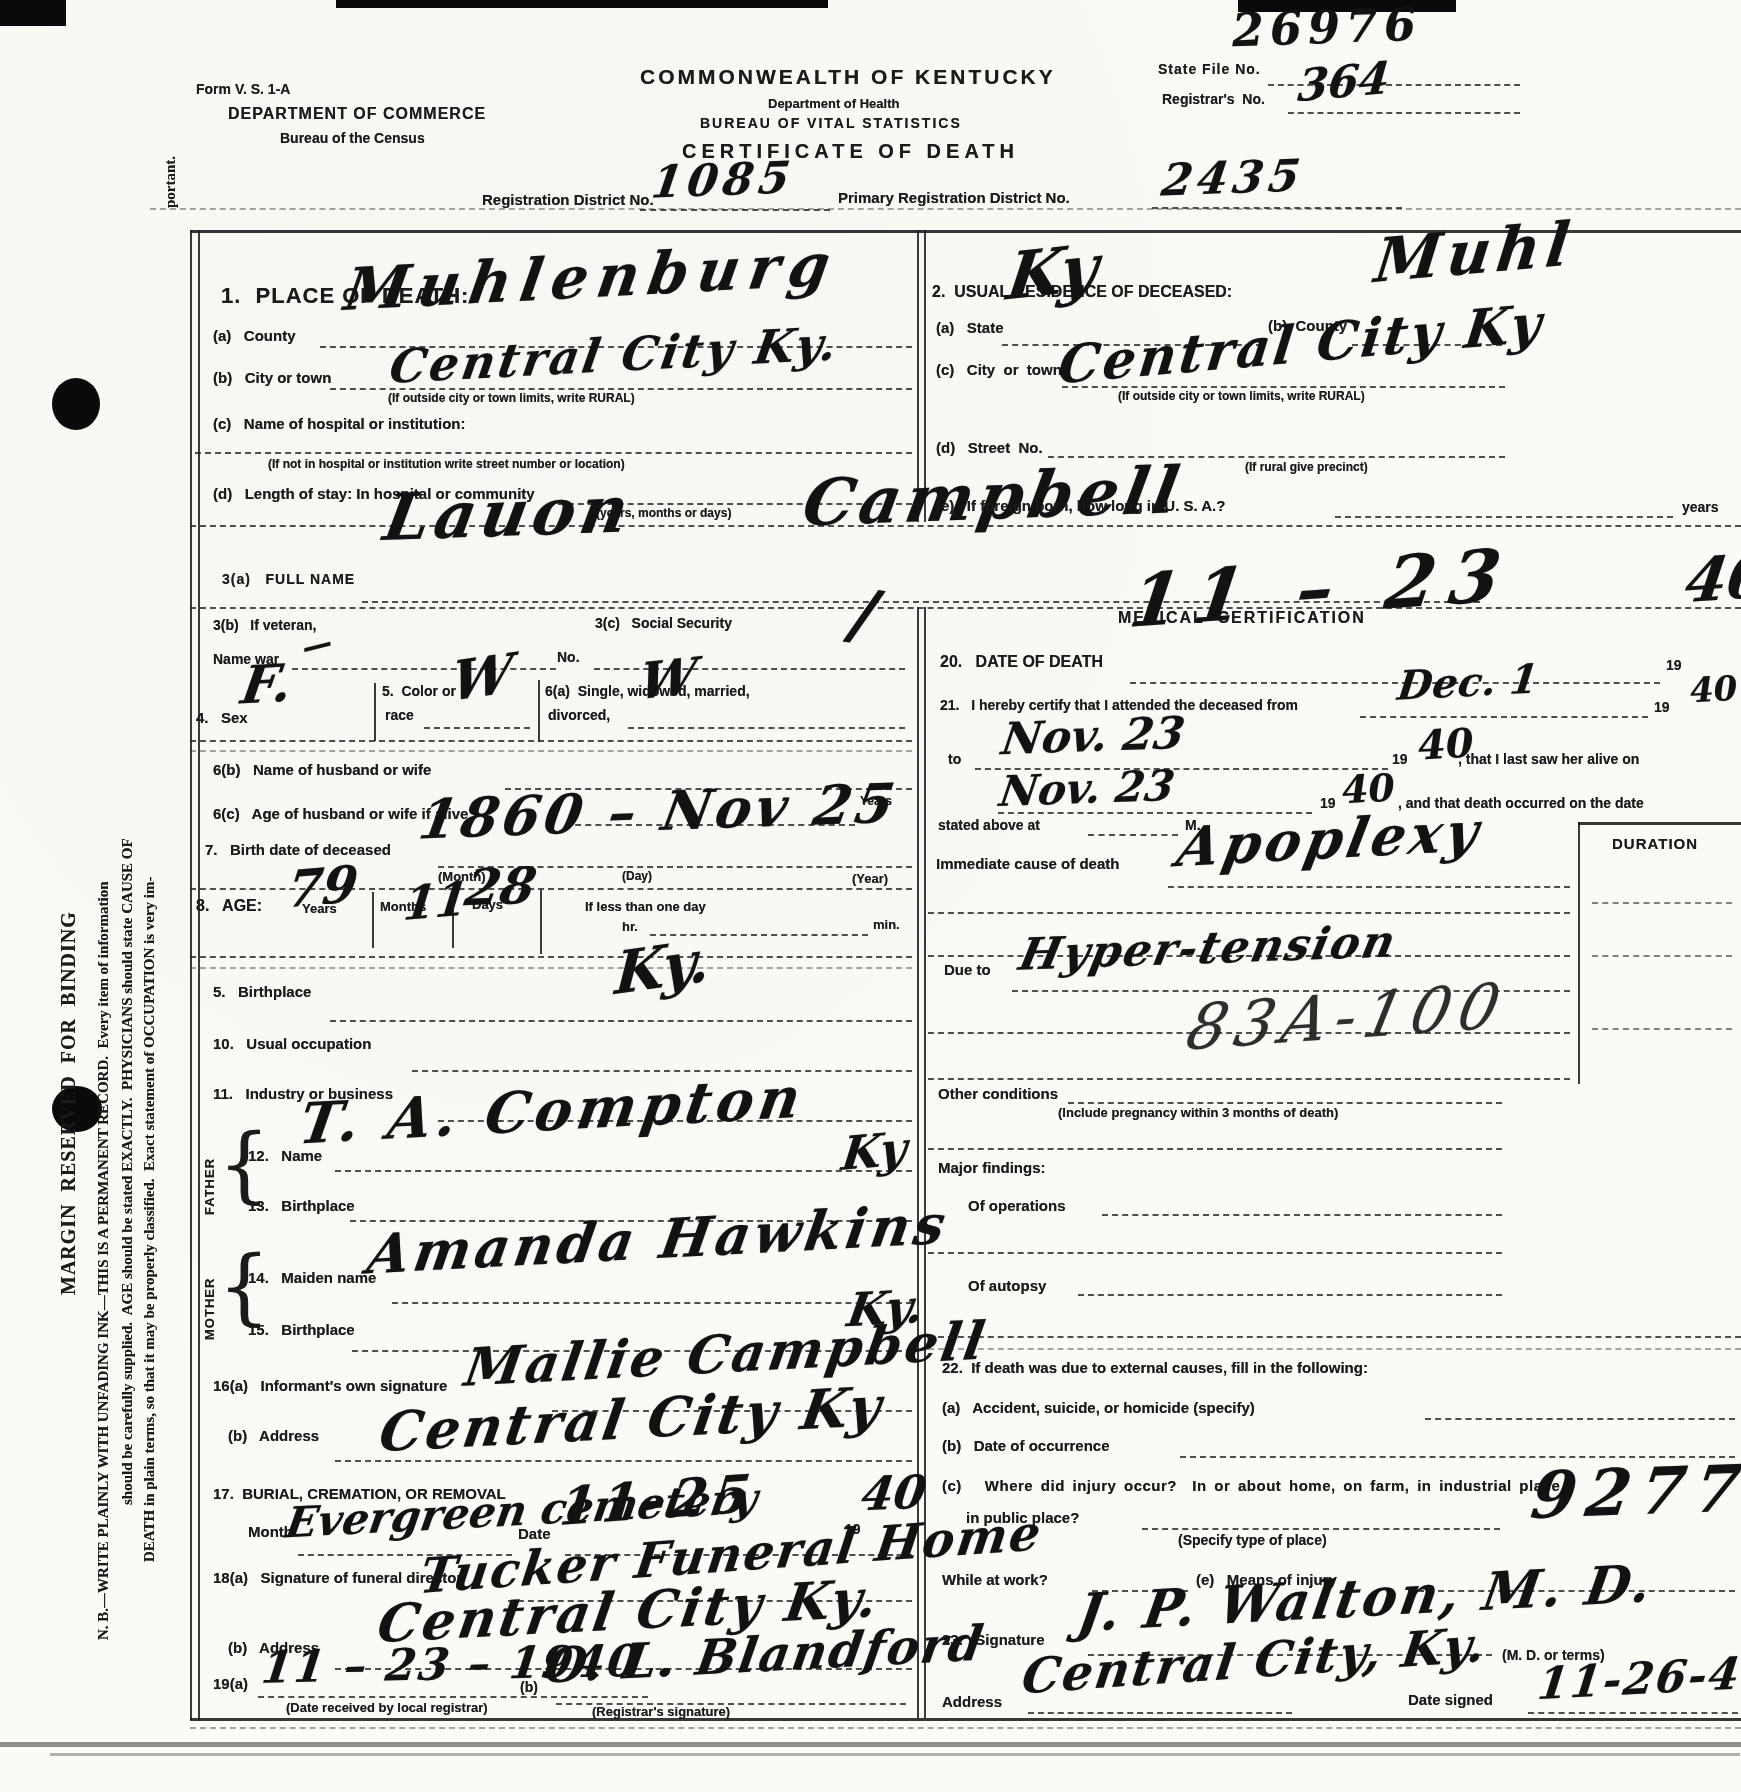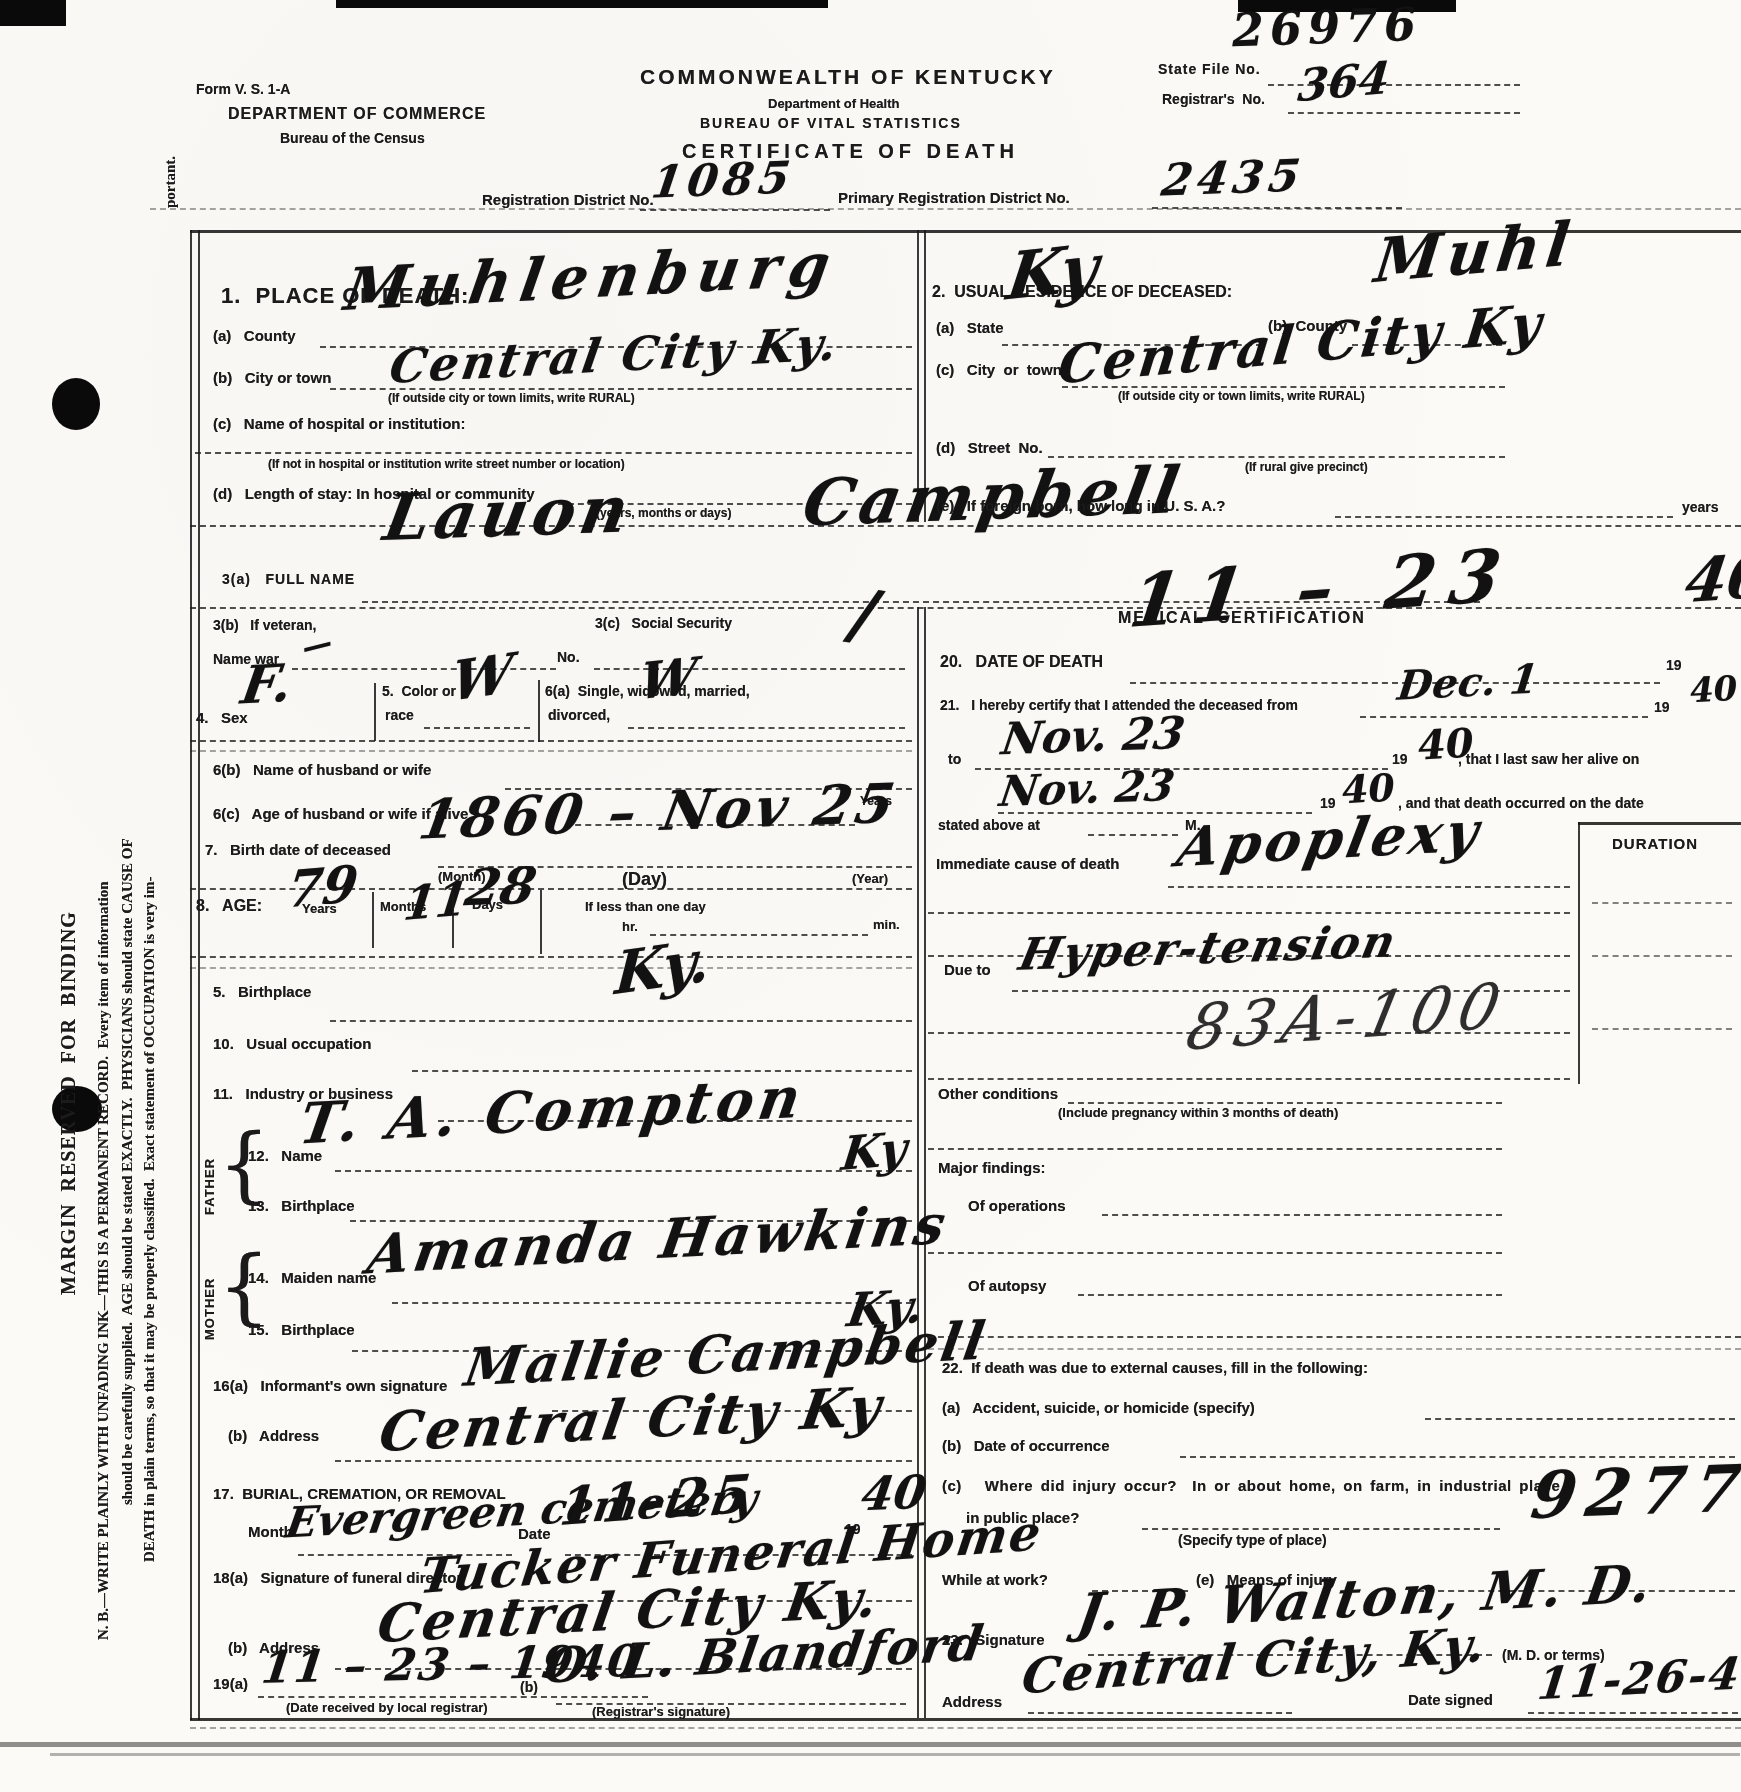--- a/index.html
+++ b/index.html
@@ -114,21 +114,21 @@
 
   <div class="p" style="left:213px;top:762px;font-size:15px">6(b)   Name of husband or wife</div>
   <div class="fl" style="left:505px;top:788px;width:407px"></div>
   <div class="p" style="left:213px;top:806px;font-size:15px">6(c)   Age of husband or wife if alive</div>
   <div class="fl" style="left:565px;top:824px;width:290px"></div>
   <div class="p" style="left:860px;top:795px;font-size:12px">Years</div>
   <div class="p" style="left:205px;top:842px;font-size:15px">7.   Birth date of deceased</div>
   <div class="fl" style="left:438px;top:866px;width:474px"></div>
   <div class="hw" style="left:420px;top:784px;font-size:54px;letter-spacing:4px;transform:rotate(-2deg) skewX(-12deg)">1860 – Nov 25</div>
   <div class="p" style="left:438px;top:870px;font-size:13px">(Month)</div>
-  <div class="p" style="left:622px;top:870px;font-size:18px">(Day)</div>
+  <div class="p" style="left:622px;top:870px;font-size:12px">(Day)</div>
   <div class="p" style="left:852px;top:872px;font-size:13px">(Year)</div>
 
   <div class="fl" style="left:190px;top:888px;width:722px"></div>
   <div class="p" style="left:196px;top:898px;font-size:16px">8.   AGE:</div>
   <div class="p" style="left:302px;top:902px;font-size:13px">Years</div>
   <div class="hw" style="left:288px;top:862px;font-size:50px;transform:rotate(-5deg) skewX(-12deg)">79</div>
   <div class="vl" style="left:372px;top:892px;height:56px"></div>
   <div class="p" style="left:380px;top:900px;font-size:13px">Months</div>
   <div class="hw" style="left:404px;top:878px;font-size:46px;transform:rotate(-5deg) skewX(-12deg)">11</div>
   <div class="vl" style="left:452px;top:892px;height:56px"></div>

